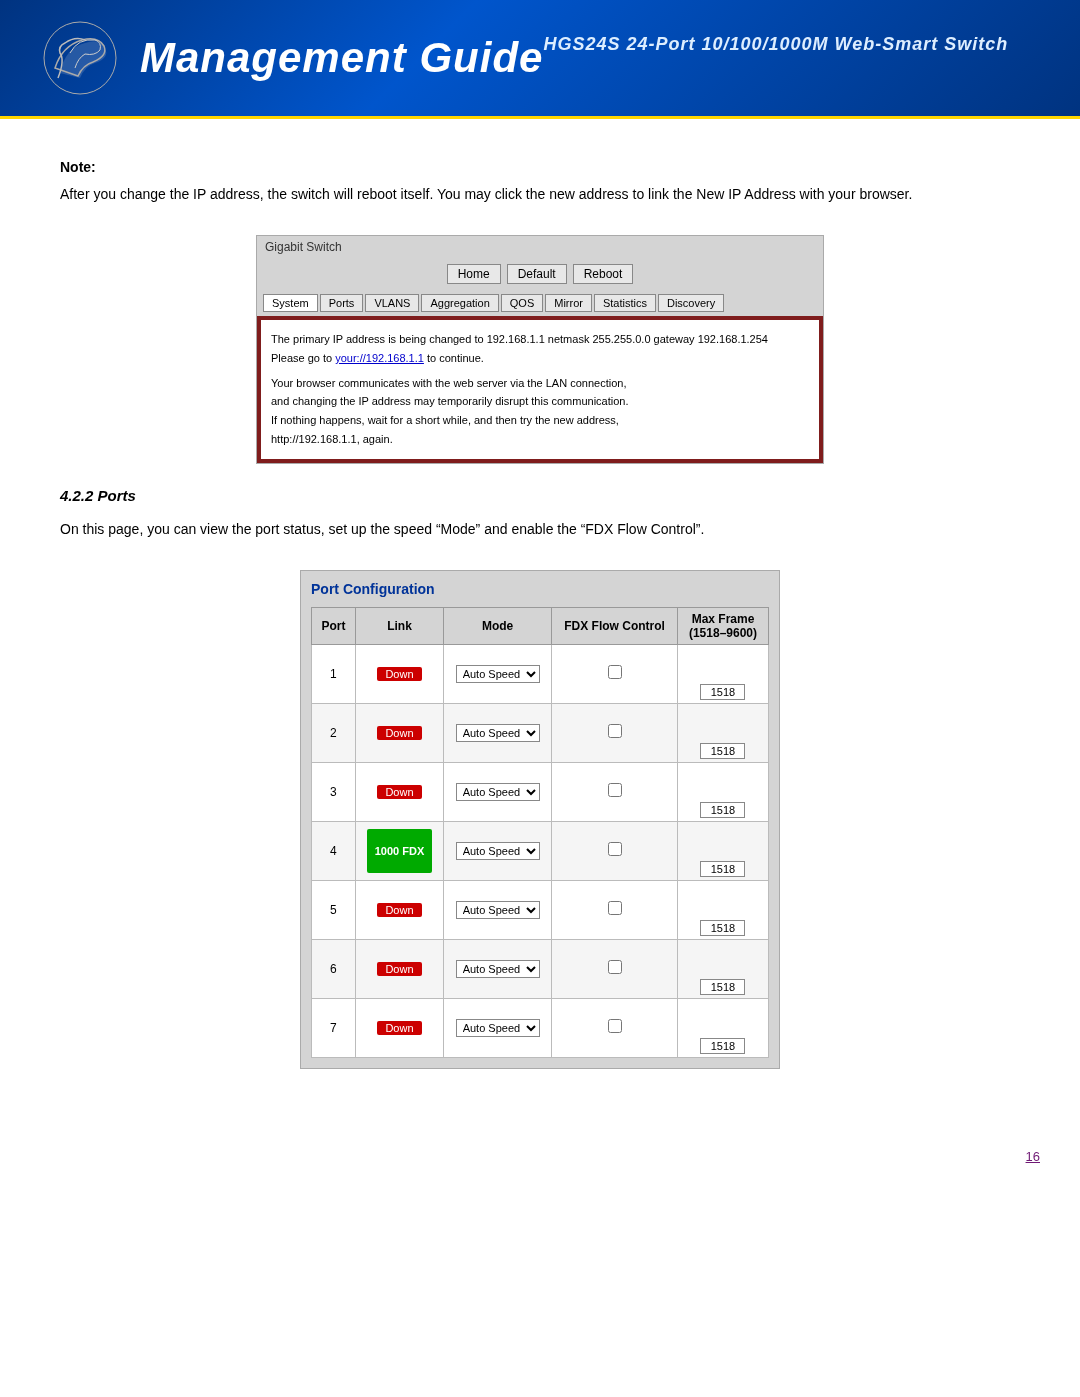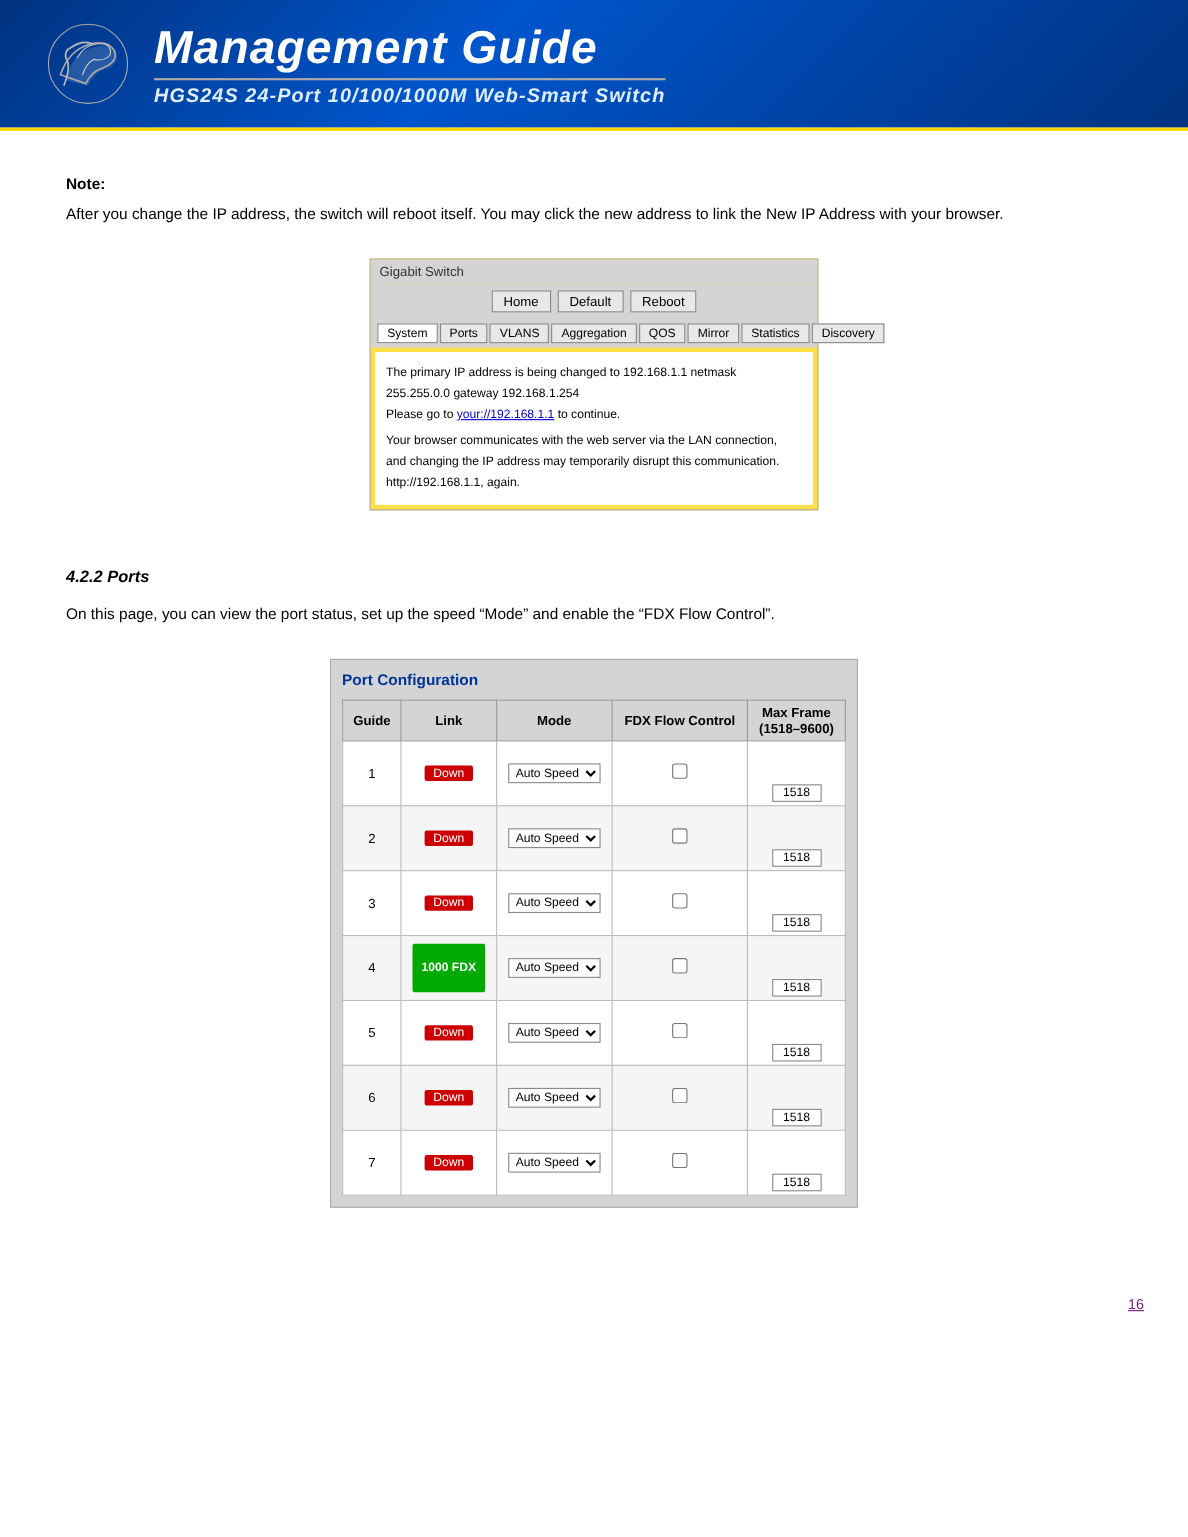--- a/index.html
+++ b/index.html
@@ -20,21 +20,21 @@
       align-items: center;
       gap: 20px;
       border-bottom: 3px solid #ffd700;
     }
     .header-logo {
       width: 80px;
       height: 80px;
     }
     .header-text-block {
       display: flex;
-      flex-direction: column;
+      flex-direction: row;
     }
     .header-title {
       font-size: 42px;
       font-weight: bold;
       font-style: italic;
       color: #fff;
       font-family: Arial, sans-serif;
       letter-spacing: 1px;
     }
     .header-divider {
@@ -63,23 +63,23 @@
     }
     .note-text {
       font-size: 14px;
       line-height: 1.6;
       margin-bottom: 30px;
     }
 
     
     .switch-ui-box {
       border: 1px solid #aaa;
-      background: #fde047;
-      width: 408px;
-      margin: 0 auto 52px auto;
+      background: #7f1d1d;
+      width: 568px;
+      margin: 0 auto 23px auto;
       font-size: 12px;
     }
     .switch-ui-title {
       background: #d4d4d4;
       padding: 4px 8px;
       font-size: 12px;
       color: #333;
     }
     .switch-ui-toolbar {
       display: flex;
@@ -262,36 +262,37 @@
       <div class="switch-ui-nav-tab">Mirror</div>
       <div class="switch-ui-nav-tab">Statistics</div>
       <div class="switch-ui-nav-tab">Discovery</div>
     </div>
     <div class="switch-ui-content">
       <div>The primary IP address is being changed to 192.168.1.1 netmask 255.255.0.0 gateway 192.168.1.254</div>
       <div>Please go to <span class="switch-ui-link">your://192.168.1.1</span> to continue.</div>
       <div style="margin-top:6px;">
         <div>Your browser communicates with the web server via the LAN connection,</div>
         <div>and changing the IP address may temporarily disrupt this communication.</div>
+        <div>If nothing happens, wait for a short while, and then try the new address,</div>
         <div>http://192.168.1.1, again.</div>
       </div>
     </div>
   </div>
 
   <div style="">
     <div class="section-heading">4.2.2 Ports</div>
     <div class="section-desc">On this page, you can view the port status, set up the speed “Mode” and enable the “FDX Flow Control”.</div>
   </div>
 
   <div class="port-config-box">
     <div class="port-config-title">Port Configuration</div>
     <table class="port-table">
       <thead>
         <tr>
-          <th>Guide</th>
+          <th>Port</th>
           <th>Link</th>
           <th>Mode</th>
           <th>FDX Flow Control</th>
           <th style="white-space: pre-line;">Max Frame
 (1518–9600)</th>
         </tr>
       </thead>
       <tbody id="port-table-body">
 
       <tr>

